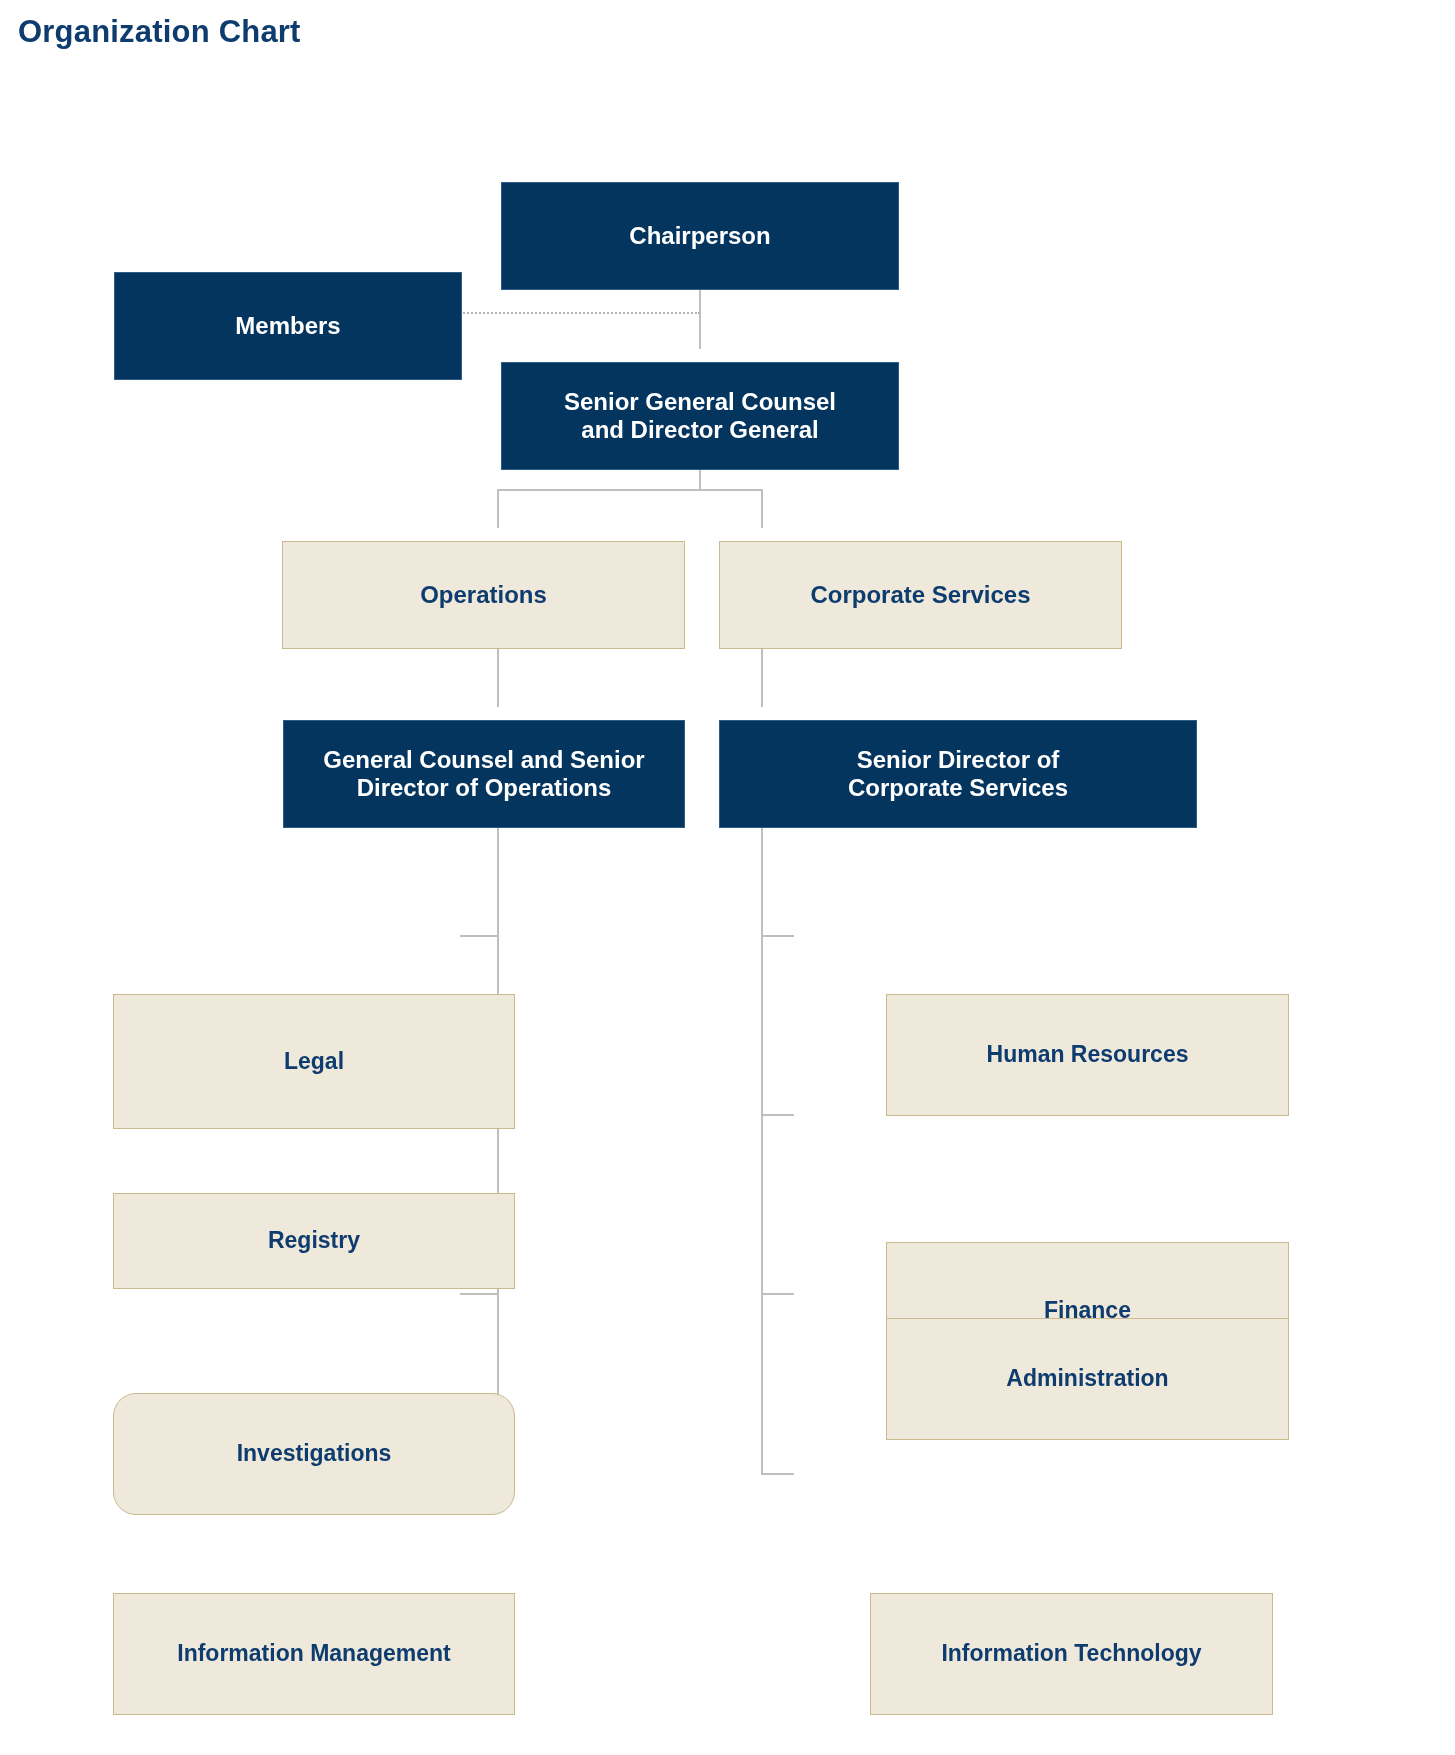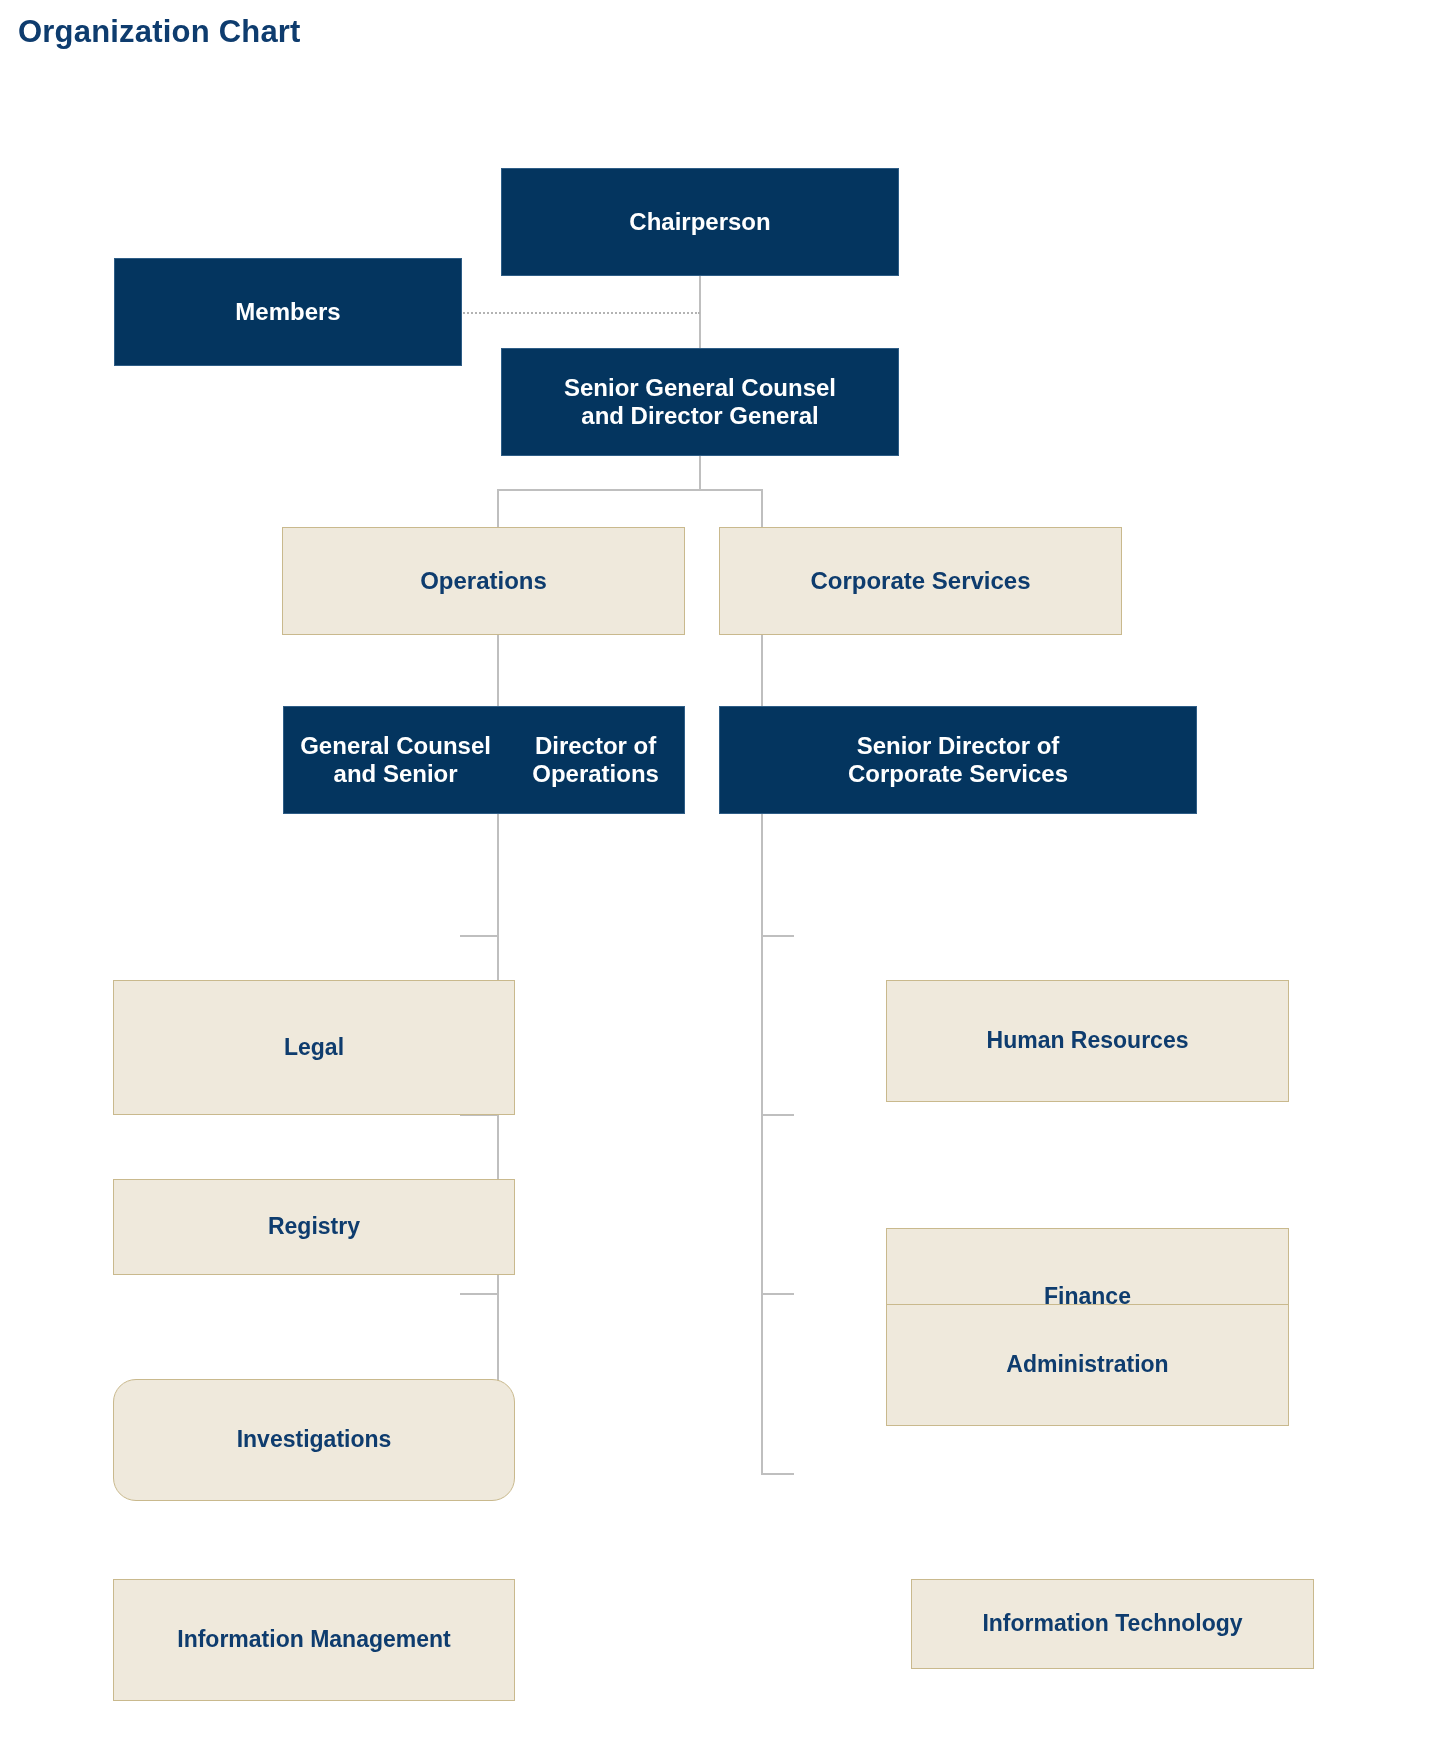--- a/index.html
+++ b/index.html
@@ -12,21 +12,21 @@
 
   .title{
     position:absolute;left:18px;top:14px;
     font-size:31px;font-weight:bold;
     color:#0E3C6E;letter-spacing:0.2px;white-space:nowrap;
   }
 
   .node{
     position:absolute;box-sizing:border-box;
     display:flex;align-items:center;justify-content:center;
-    text-align:center;font-weight:bold;line-height:1.18;
+    text-align:center;font-weight:bold;line-height:1.18;margin-top:14px;
   }
   .node-blue{
     background:#04355F;color:#ffffff;
     border:1px solid #2E5D86;
     font-size:24px;
   }
   .node-beige{
     background:#EFE9DC;color:#0E3C6E;
     border:1px solid #C9B98D;
     font-size:24px;
@@ -94,21 +94,21 @@
   </div>
 
   <div class="node node-beige" style="left:282px;top:527px;width:403px;height:108px;">
     <span class="lbl">Operations</span>
   </div>
 
   <div class="node node-beige" style="left:719px;top:527px;width:403px;height:108px;">
     <span class="lbl">Corporate Services</span>
   </div>
 
-  <div class="node node-blue" style="left:283px;top:706px;width:402px;height:108px;flex-direction:row;">
+  <div class="node node-blue" style="left:283px;top:706px;width:402px;height:108px;flex-direction:column;">
     <span class="lbl">General Counsel and Senior</span>
     <span class="lbl">Director of Operations</span>
   </div>
 
   <div class="node node-blue" style="left:719px;top:706px;width:478px;height:108px;flex-direction:column;">
     <span class="lbl">Senior Director of</span>
     <span class="lbl">Corporate Services</span>
   </div>
 
   <div class="node node-beige small" style="left:113px;top:980px;width:402px;height:135px;">
@@ -126,17 +126,17 @@
 
   <div class="node node-beige small" style="left:886px;top:980px;width:403px;height:122px;">
     <span class="lbl">Human Resources</span>
   </div>
   <div class="node node-beige small" style="left:886px;top:1228px;width:403px;height:138px;">
     <span class="lbl">Finance</span>
   </div>
   <div class="node node-beige small" style="left:886px;top:1304px;width:403px;height:122px;">
     <span class="lbl">Administration</span>
   </div>
-  <div class="node node-beige small" style="left:911px;top:1579px;width:403px;height:90px;">
+  <div class="node node-beige small" style="left:870px;top:1579px;width:403px;height:122px;">
     <span class="lbl">Information Technology</span>
   </div>
 
 </div>
 
 </body></html>

